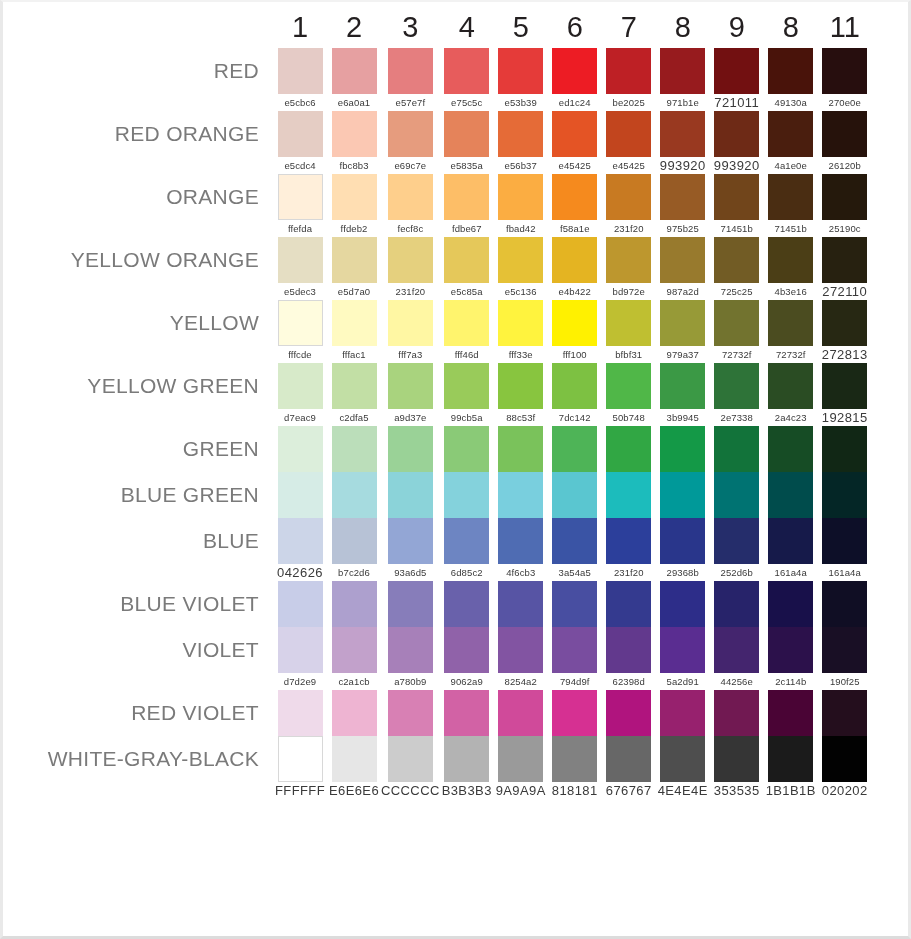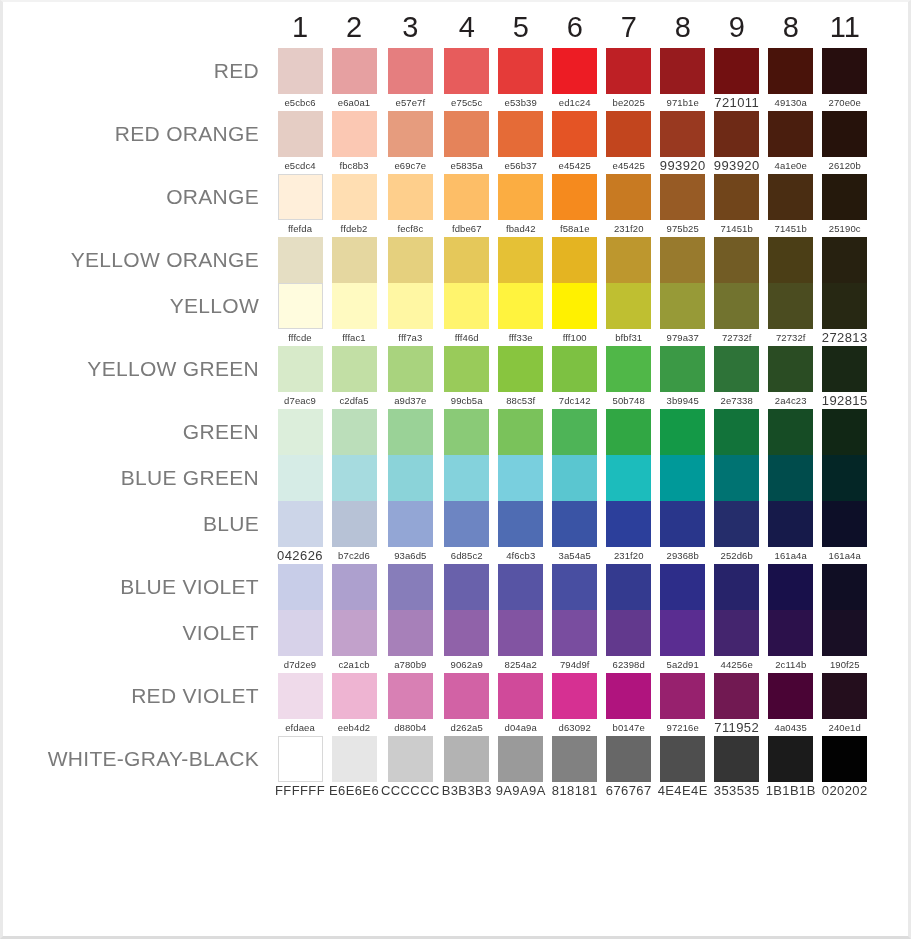--- a/index.html
+++ b/index.html
@@ -292,20 +292,34 @@
             <div class="swatch" style="background: rgb(114, 92, 37);"></div>
           </td>
           <td class="swcell">
             <div class="swatch" style="background: rgb(75, 62, 22);"></div>
           </td>
           <td class="swcell">
             <div class="swatch" style="background: rgb(39, 33, 16);"></div>
           </td>
         </tr>
         <tr>
+          <td class="labelspacer"></td>
+          <td class="hexcell">e5dec3</td>
+          <td class="hexcell">e5d7a0</td>
+          <td class="hexcell">231f20</td>
+          <td class="hexcell">e5c85a</td>
+          <td class="hexcell">e5c136</td>
+          <td class="hexcell">e4b422</td>
+          <td class="hexcell">bd972e</td>
+          <td class="hexcell">987a2d</td>
+          <td class="hexcell">725c25</td>
+          <td class="hexcell">4b3e16</td>
+          <td class="hexcell upper">272110</td>
+        </tr>
+        <tr>
           <td class="rowlabel">YELLOW</td>
           <td class="swcell">
             <div class="swatch bordered" style="background: rgb(255, 252, 222);"></div>
           </td>
           <td class="swcell">
             <div class="swatch" style="background: rgb(255, 250, 193);"></div>
           </td>
           <td class="swcell">
             <div class="swatch" style="background: rgb(255, 247, 163);"></div>
           </td>
@@ -636,34 +650,20 @@
             <div class="swatch" style="background: rgb(113, 25, 82);"></div>
           </td>
           <td class="swcell">
             <div class="swatch" style="background: rgb(74, 4, 53);"></div>
           </td>
           <td class="swcell">
             <div class="swatch" style="background: rgb(36, 14, 29);"></div>
           </td>
         </tr>
         <tr>
-          <td class="labelspacer"></td>
-          <td class="hexcell">efdaea</td>
-          <td class="hexcell">eeb4d2</td>
-          <td class="hexcell">d880b4</td>
-          <td class="hexcell">d262a5</td>
-          <td class="hexcell">d04a9a</td>
-          <td class="hexcell">d63092</td>
-          <td class="hexcell">b0147e</td>
-          <td class="hexcell">97216e</td>
-          <td class="hexcell upper">711952</td>
-          <td class="hexcell">4a0435</td>
-          <td class="hexcell">240e1d</td>
-        </tr>
-        <tr>
           <td class="rowlabel">WHITE-GRAY-BLACK</td>
           <td class="swcell">
             <div class="swatch bordered" style="background: rgb(255, 255, 255);"></div>
           </td>
           <td class="swcell">
             <div class="swatch" style="background: rgb(230, 230, 230);"></div>
           </td>
           <td class="swcell">
             <div class="swatch" style="background: rgb(204, 204, 204);"></div>
           </td>

